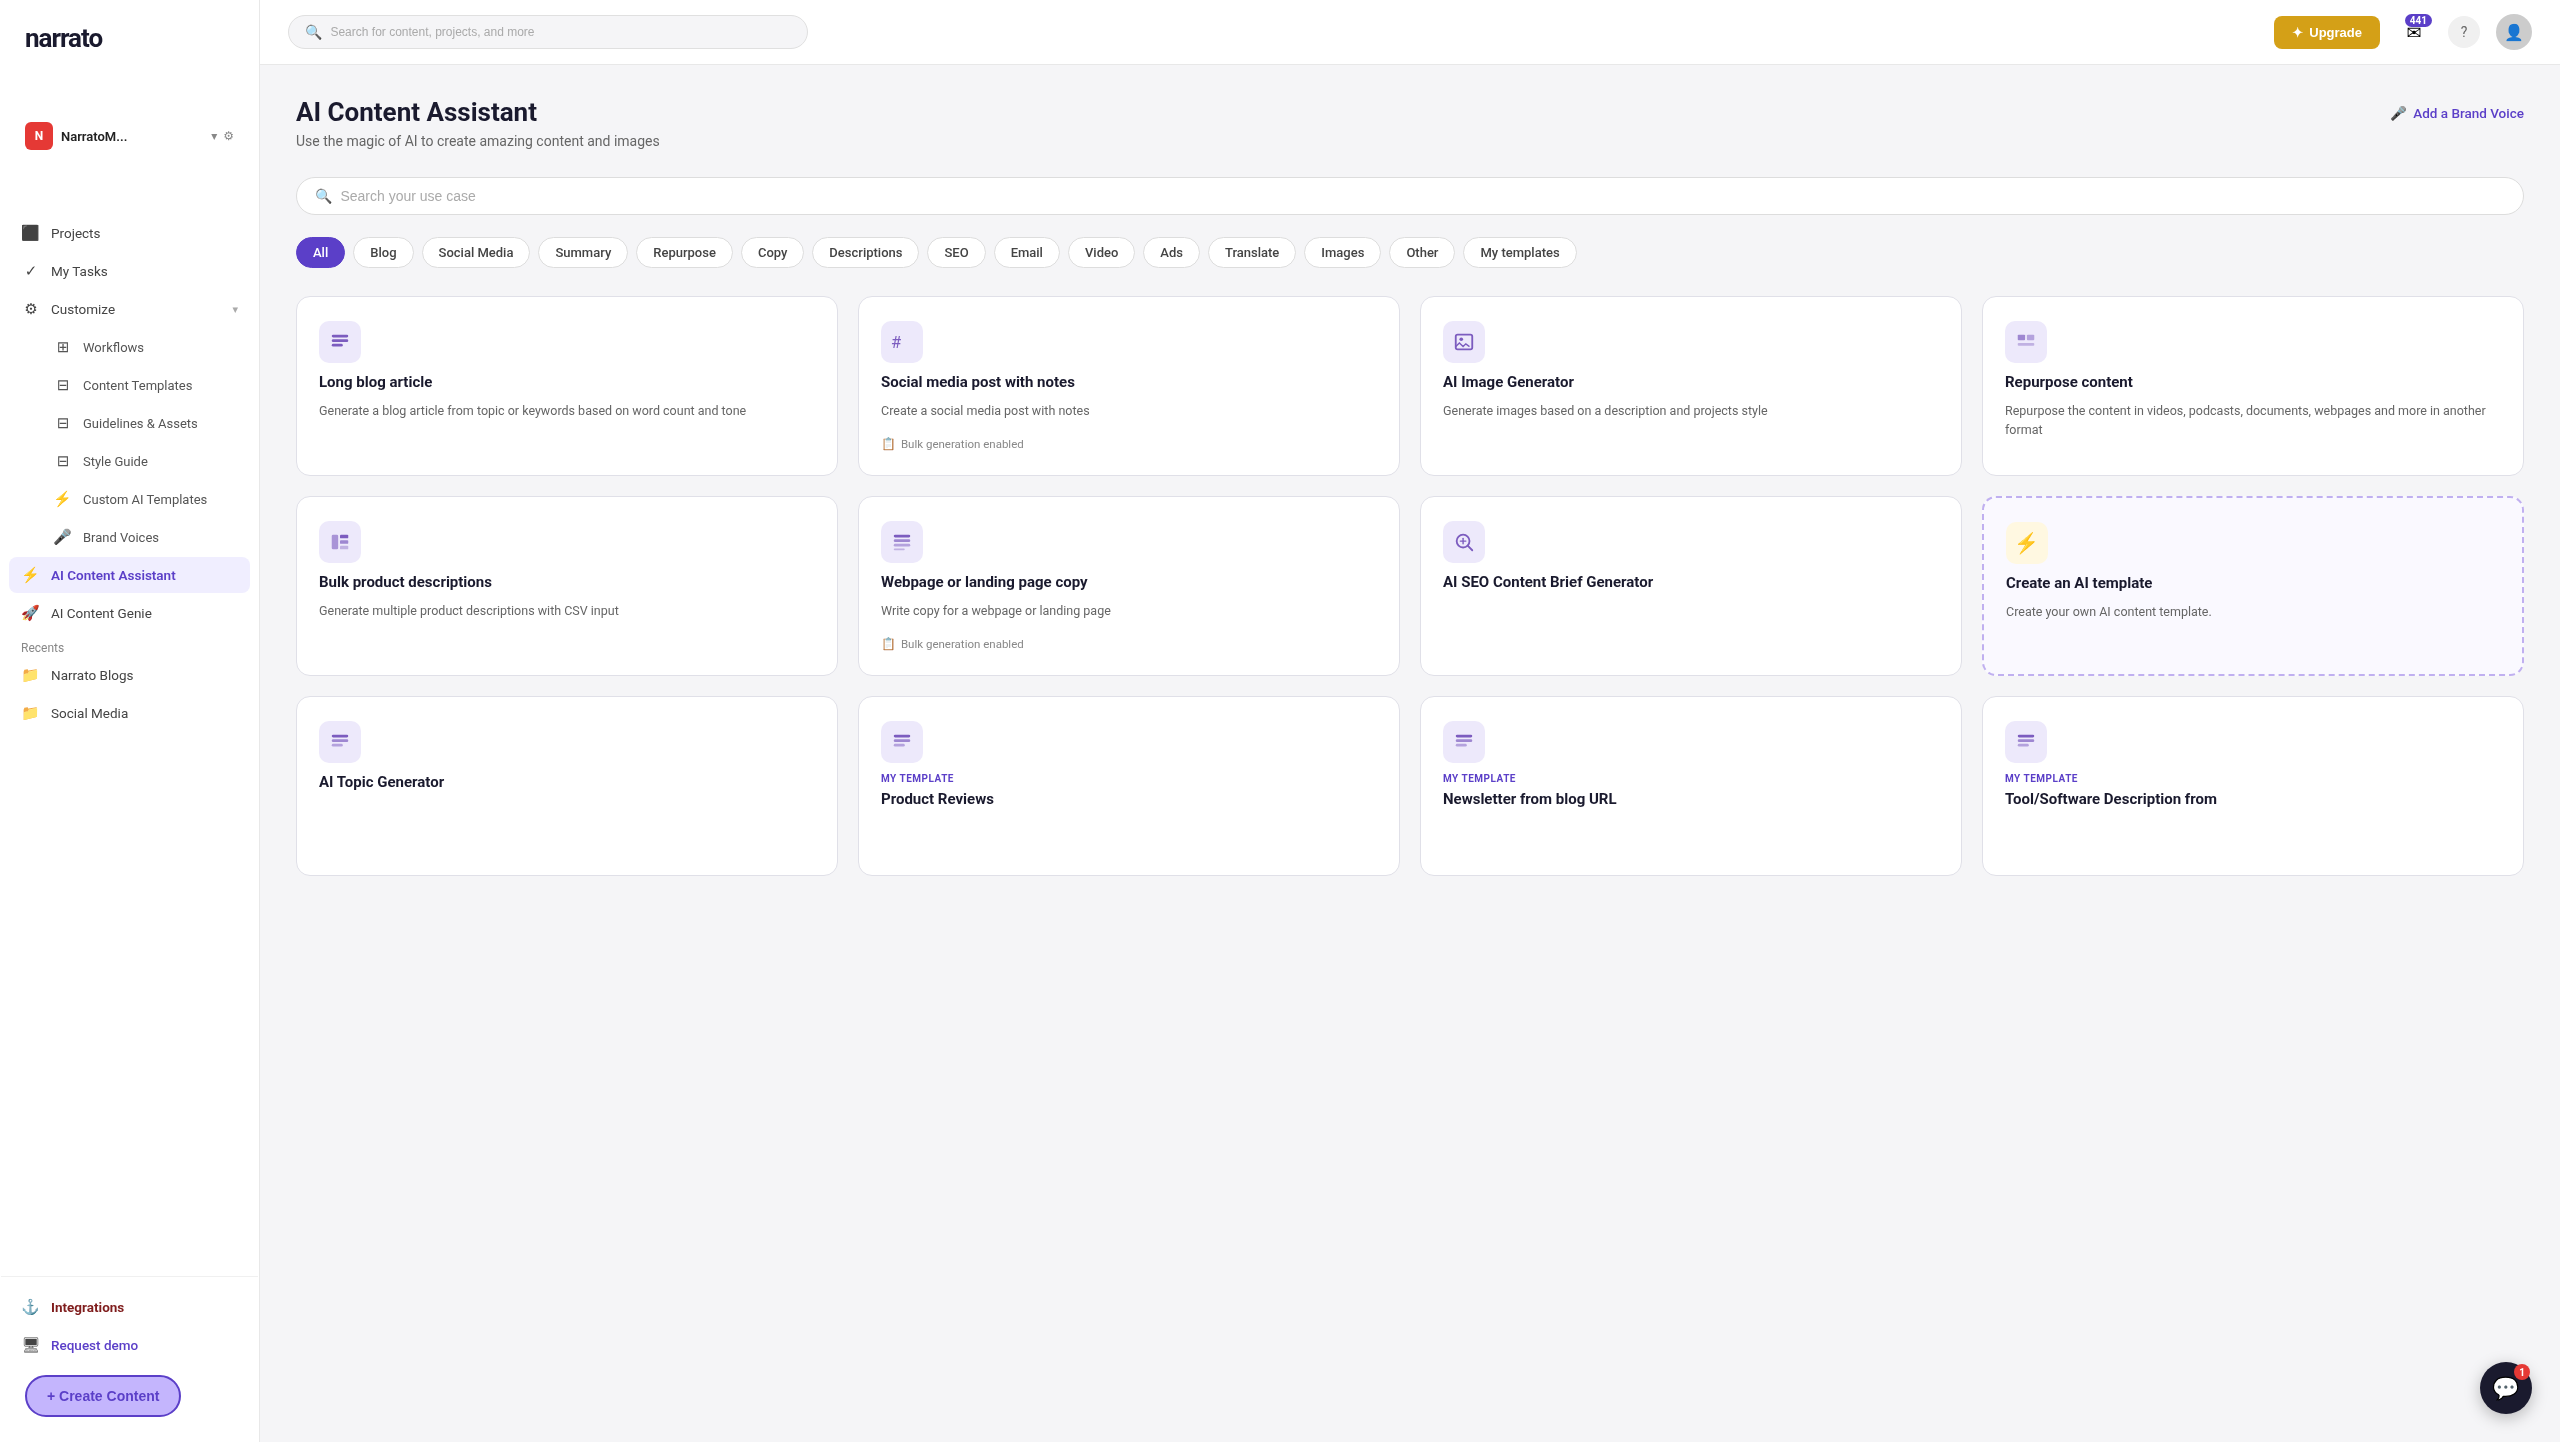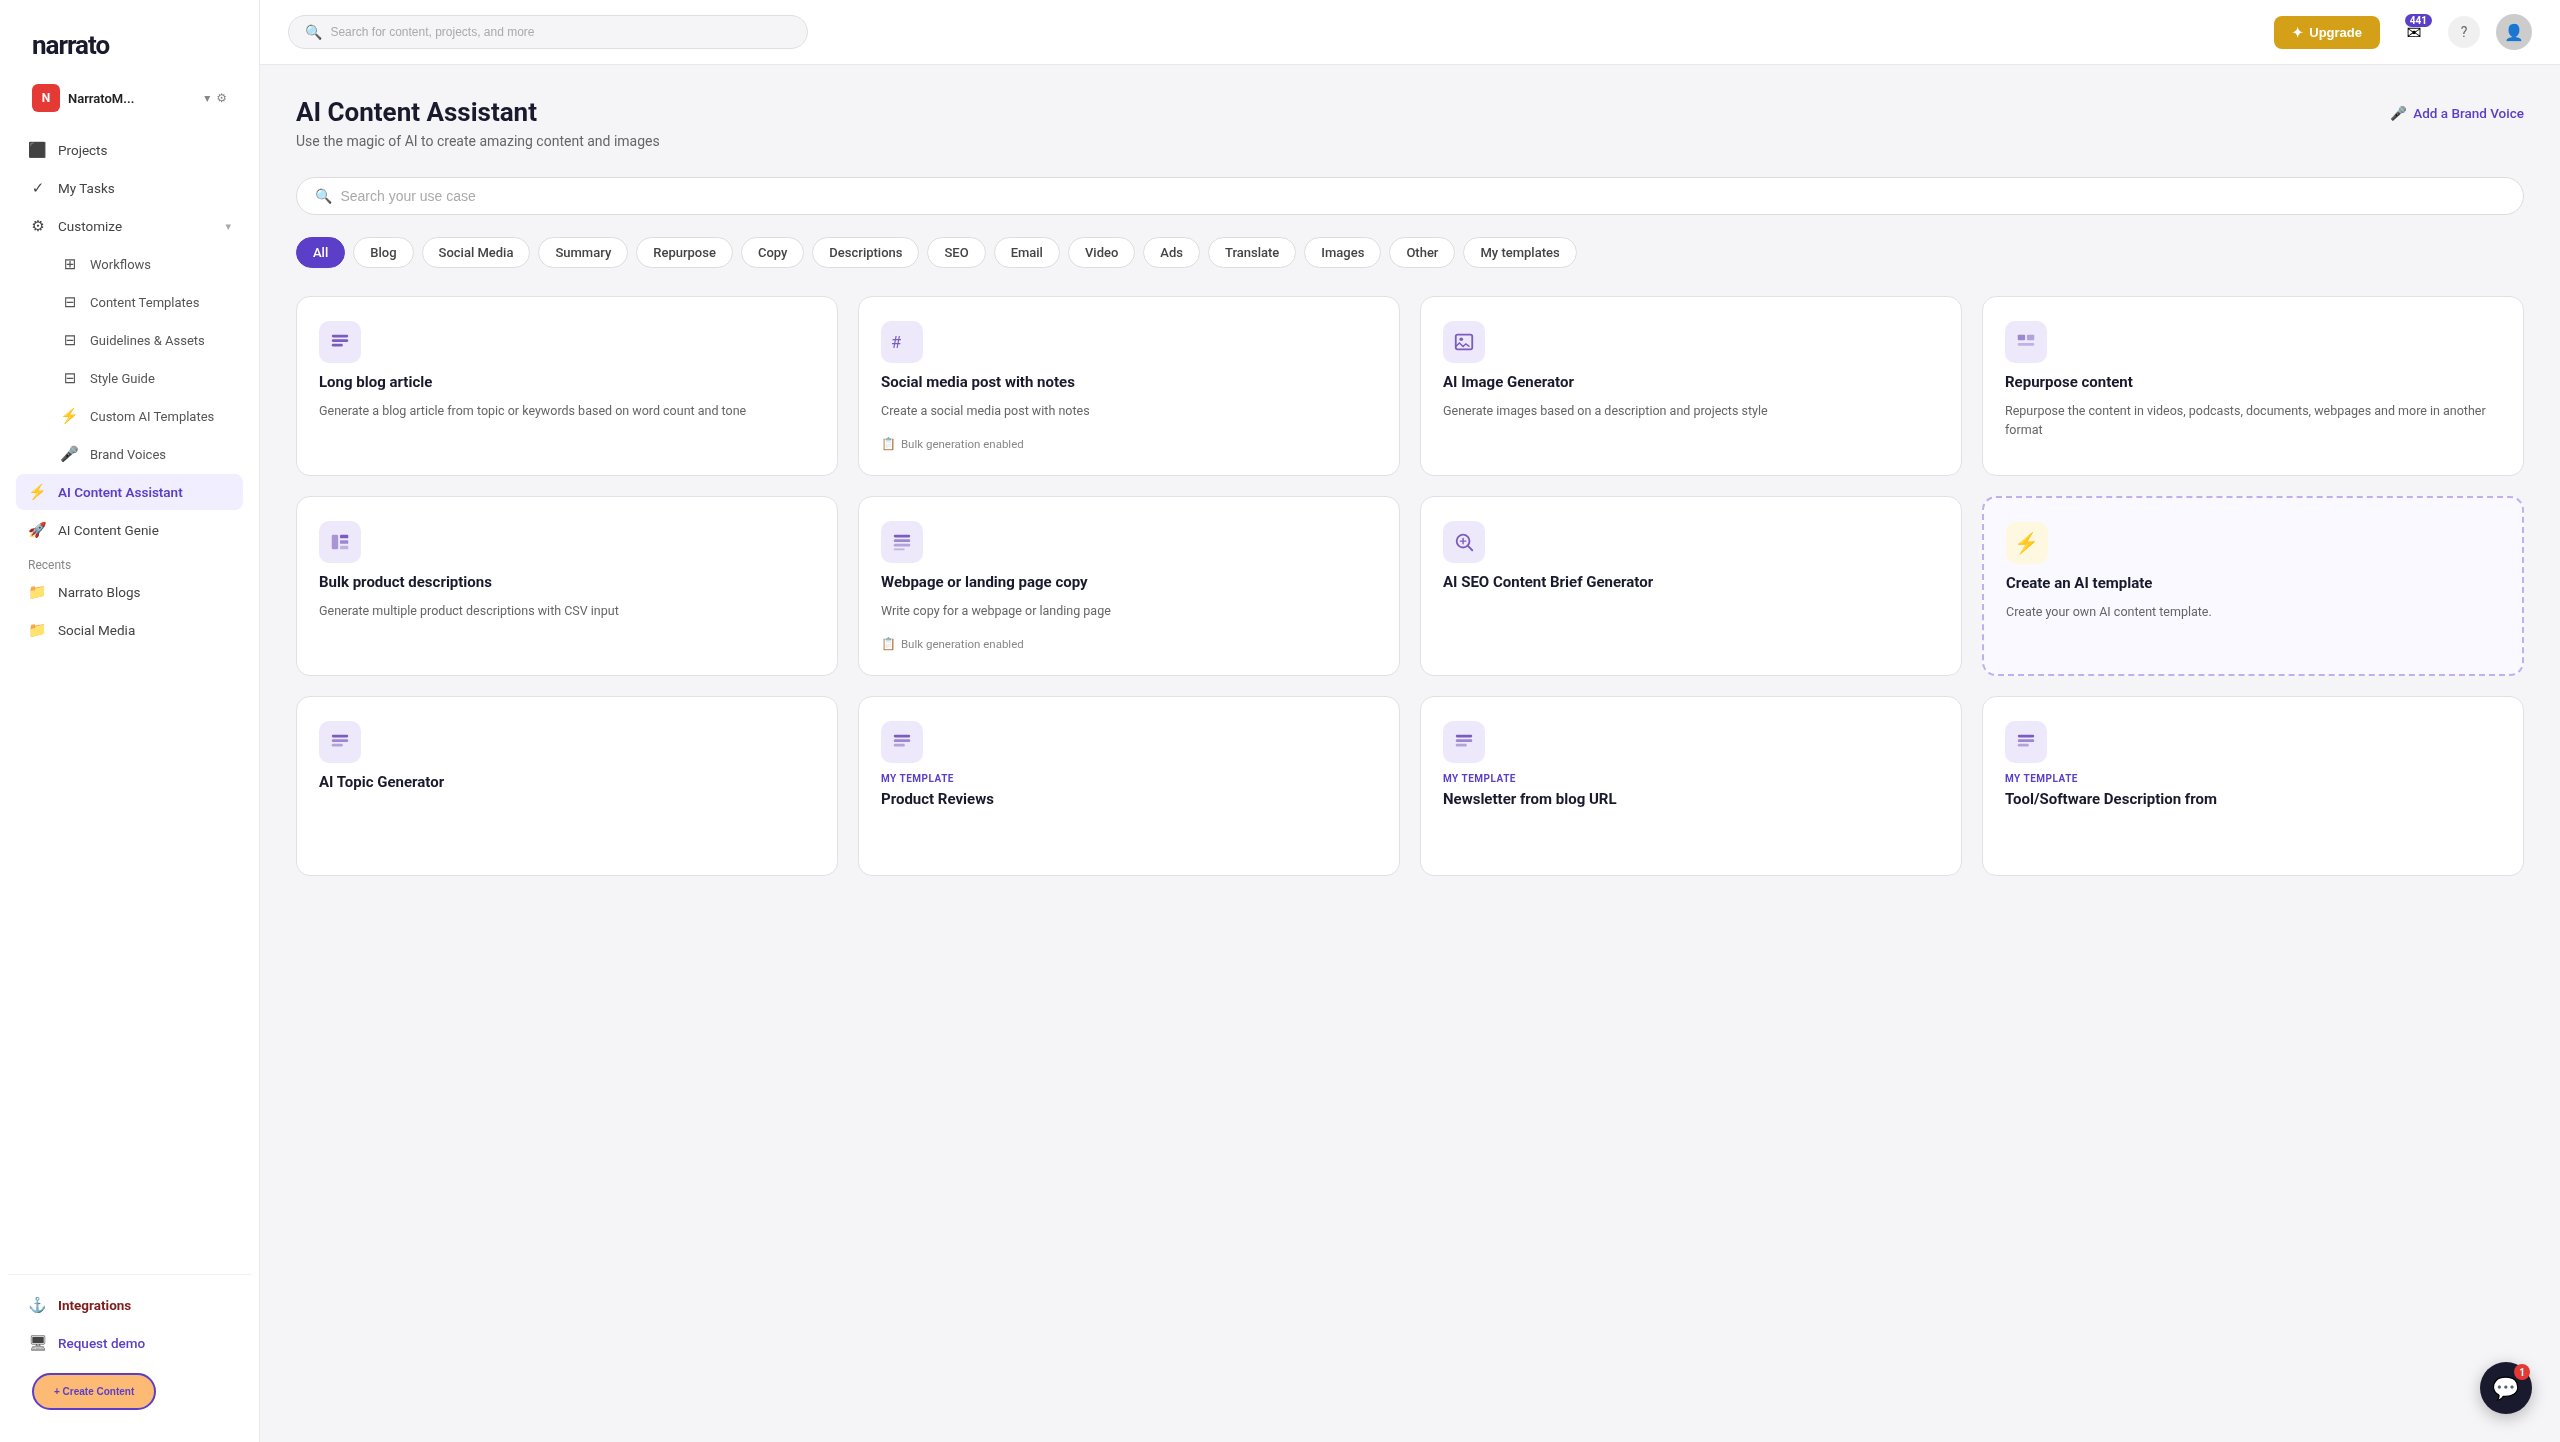--- a/index.html
+++ b/index.html
@@ -6,23 +6,24 @@
     body { font-family: -apple-system, BlinkMacSystemFont, 'Segoe UI', Roboto, sans-serif; background: #f5f5f7; display: flex; height: 100vh; overflow: hidden; }
 
     
     .sidebar {
       width: 260px;
       min-width: 260px;
       background: #fff;
       border-right: 1px solid #e8e8e8;
       display: flex;
       flex-direction: column;
-      padding: 8px;
+      padding: 1px;
       height: 100vh;
       overflow-y: auto;
+      gap: 45px;
     }
     .sidebar-logo {
       padding: 22px 24px 16px;
       font-size: 26px;
       font-weight: 700;
       color: #1a1a2e;
       letter-spacing: -1px;
     }
     .sidebar-logo span { color: #1a1a2e; }
     .sidebar-workspace {
@@ -71,26 +72,26 @@
     .footer-item {
       display: flex; align-items: center; gap: 10px;
       padding: 9px 12px; border-radius: 8px;
       cursor: pointer; color: #444; font-size: 13.5px;
       margin-bottom: 2px;
     }
     .footer-item .nav-icon { font-size: 15px; width: 20px; text-align: center; }
 
     .create-btn {
       margin: 12px 16px;
-      background: #fdba74;
+      background: #c4b5fd;
       border: 2px solid #5b3fc8;
       color: #5b3fc8;
       border-radius: 24px;
       padding: 11px 20px;
-      font-size: 10px;
+      font-size: 14px;
       font-weight: 600;
       cursor: pointer;
       display: flex;
       align-items: center;
       justify-content: center;
       gap: 6px;
     }
 
     
     .main {

